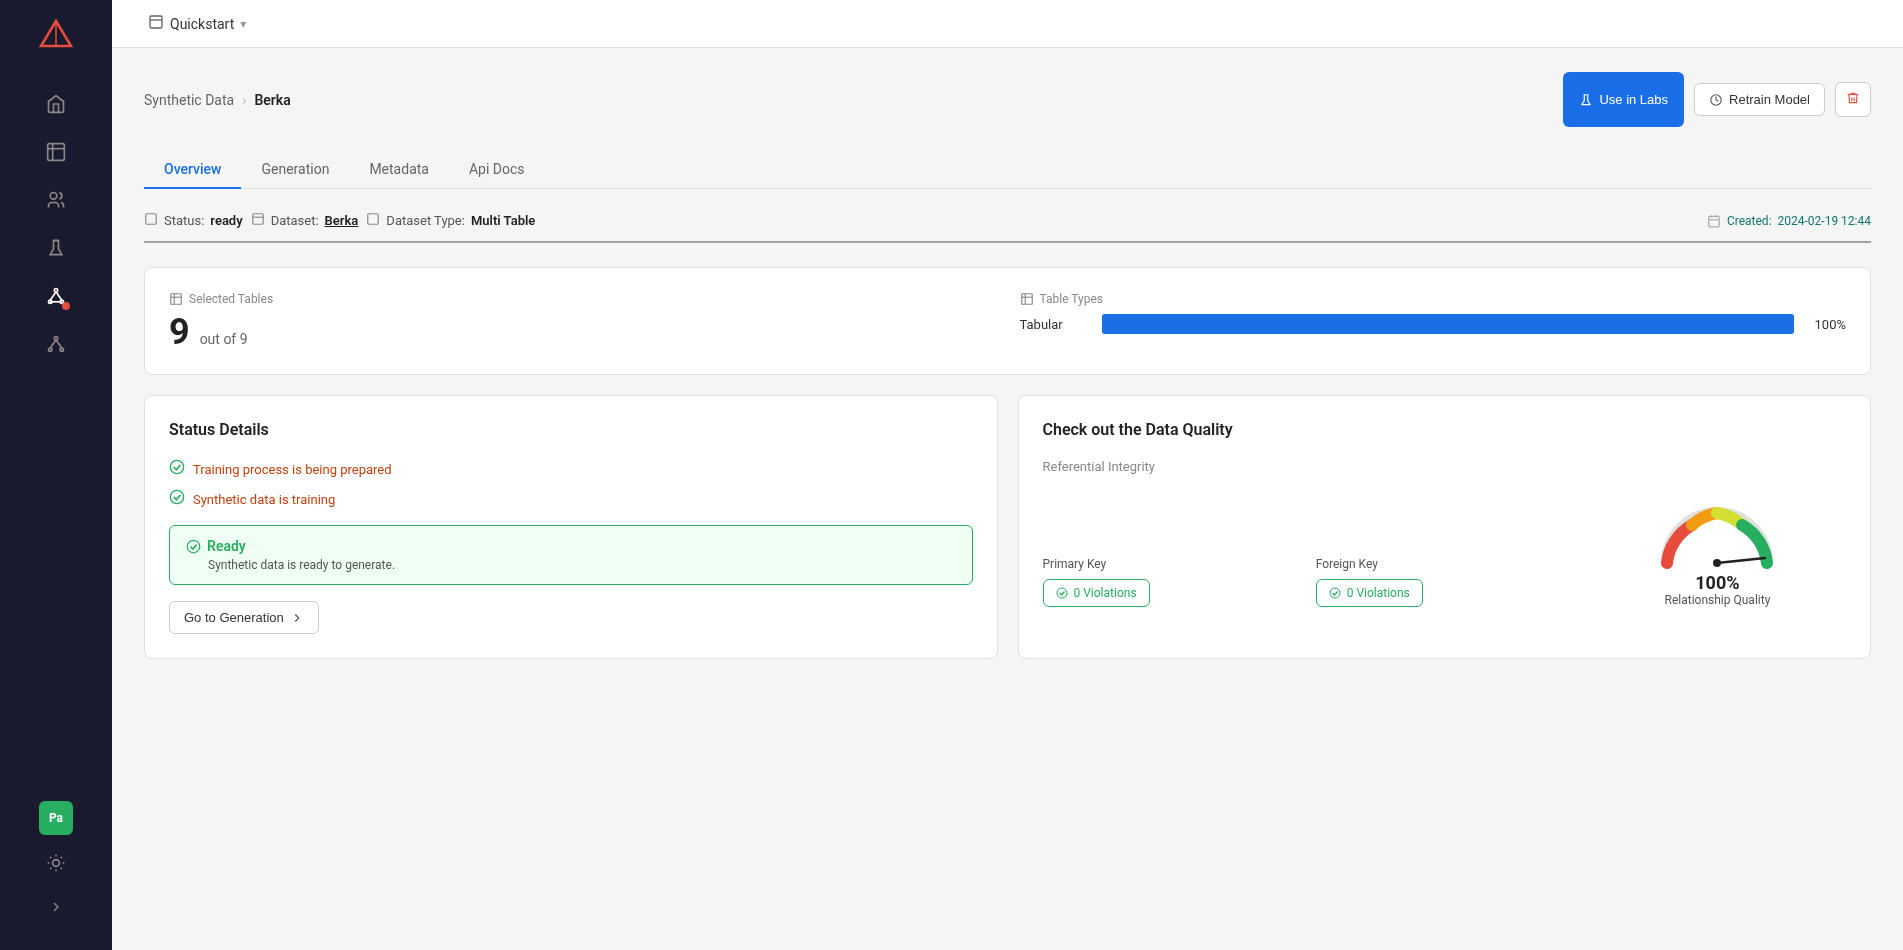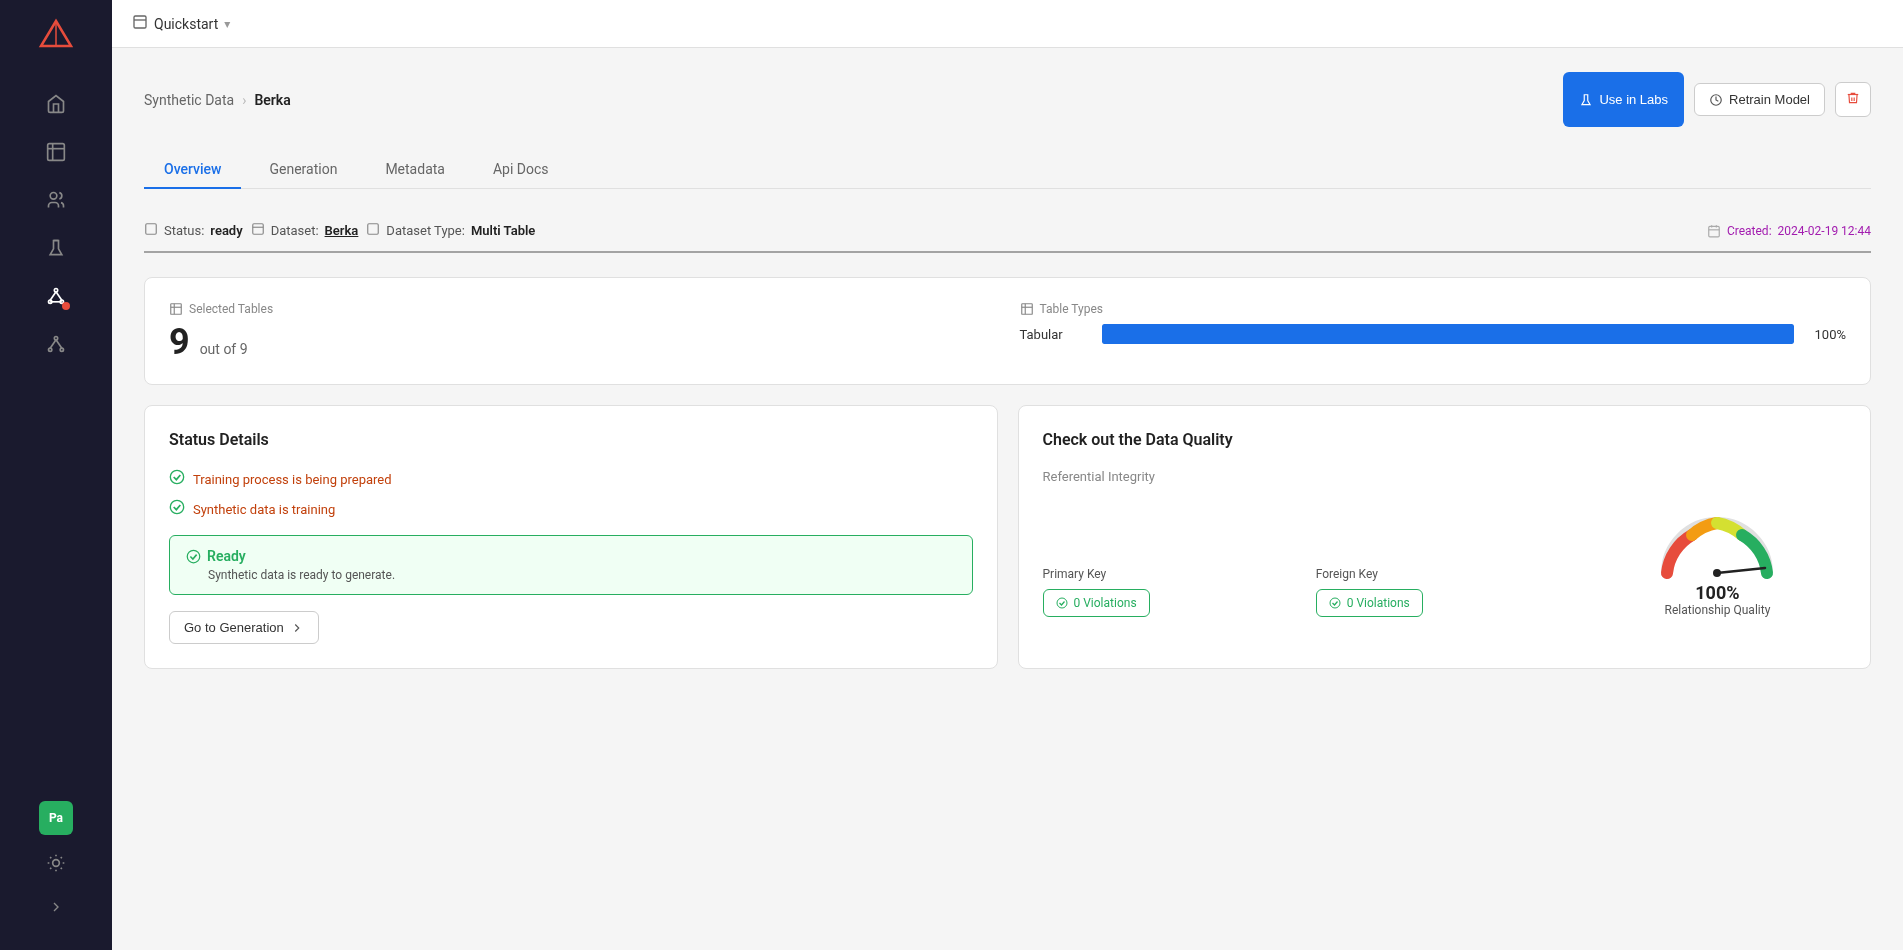--- a/index.html
+++ b/index.html
@@ -73,21 +73,21 @@
       overflow: hidden;
     }
 
     
     .topbar {
       height: 48px;
       background: #fff;
       border-bottom: 1px solid #e0e0e0;
       display: flex;
       align-items: center;
-      padding: 0 20px;
+      padding: 0 36px;
     }
     .topbar-title {
       display: flex;
       align-items: center;
       gap: 6px;
       font-size: 14px;
       color: #333;
     }
     .topbar-icon {
       color: #666;
@@ -155,23 +155,23 @@
       border: 1px solid #ccc;
       border-radius: 6px;
       padding: 8px 10px;
       font-size: 14px;
       cursor: pointer;
     }
 
     
     .tabs {
       display: flex;
-      gap: 8px;
+      gap: 0;
       border-bottom: 1px solid #e0e0e0;
-      margin-bottom: 21px;
+      margin-bottom: 11px;
     }
     .tab {
       padding: 10px 20px;
       font-size: 14px;
       color: #666;
       cursor: pointer;
       border-bottom: 2px solid transparent;
       margin-bottom: -1px;
     }
     .tab.active {
@@ -197,21 +197,21 @@
       gap: 6px;
     }
     .status-bar-item .icon { color: #888; }
     .status-label { color: #555; }
     .status-value { font-weight: 600; color: #222; }
     .status-value.underline { text-decoration: underline; }
     .status-bar-right {
       margin-left: auto;
       display: flex;
       gap: 6px;
-      color: #a21caf;
+      color: #0f766e;
       font-size: 12px;
     }
 
     
     .card {
       background: #fff;
       border: 1px solid #e0e0e0;
       border-radius: 8px;
       padding: 24px;
       margin-bottom: 20px;

